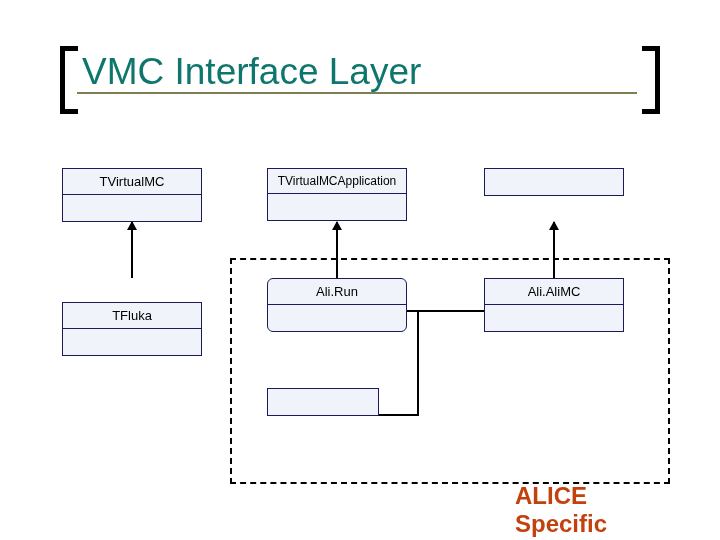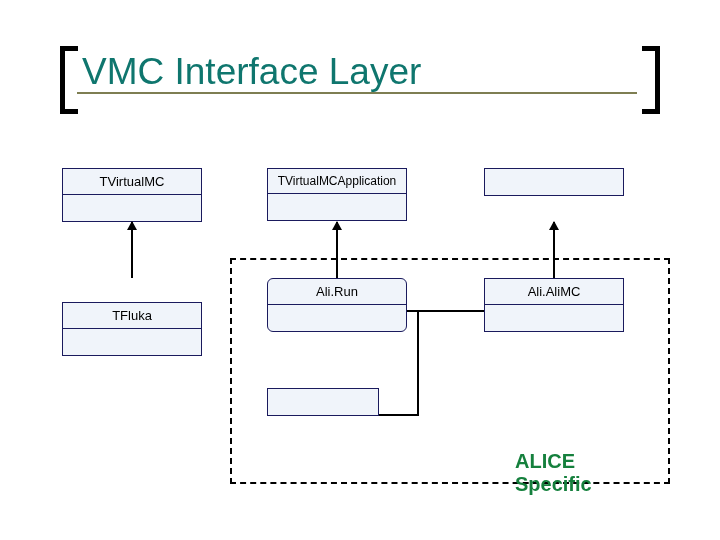--- a/index.html
+++ b/index.html
@@ -94,23 +94,24 @@
     background: #000;
   }
 
   .group-box {
     position: absolute;
     border: 2.5px dashed #000;
     box-sizing: border-box;
   }
   .group-label {
     position: absolute;
-    font-size: 20px;
+    font-size: 24px;
     font-weight: bold;
-    color: #15803d;
+    color: #c2410c;
+    margin-top: 32px;
   }
 </style>
 </head>
 <body>
 
 <div class="title-wrap">
   <span class="bracket left"></span>
   <span class="title-text">VMC Interface Layer</span>
   <span class="bracket right"></span>
 </div>

